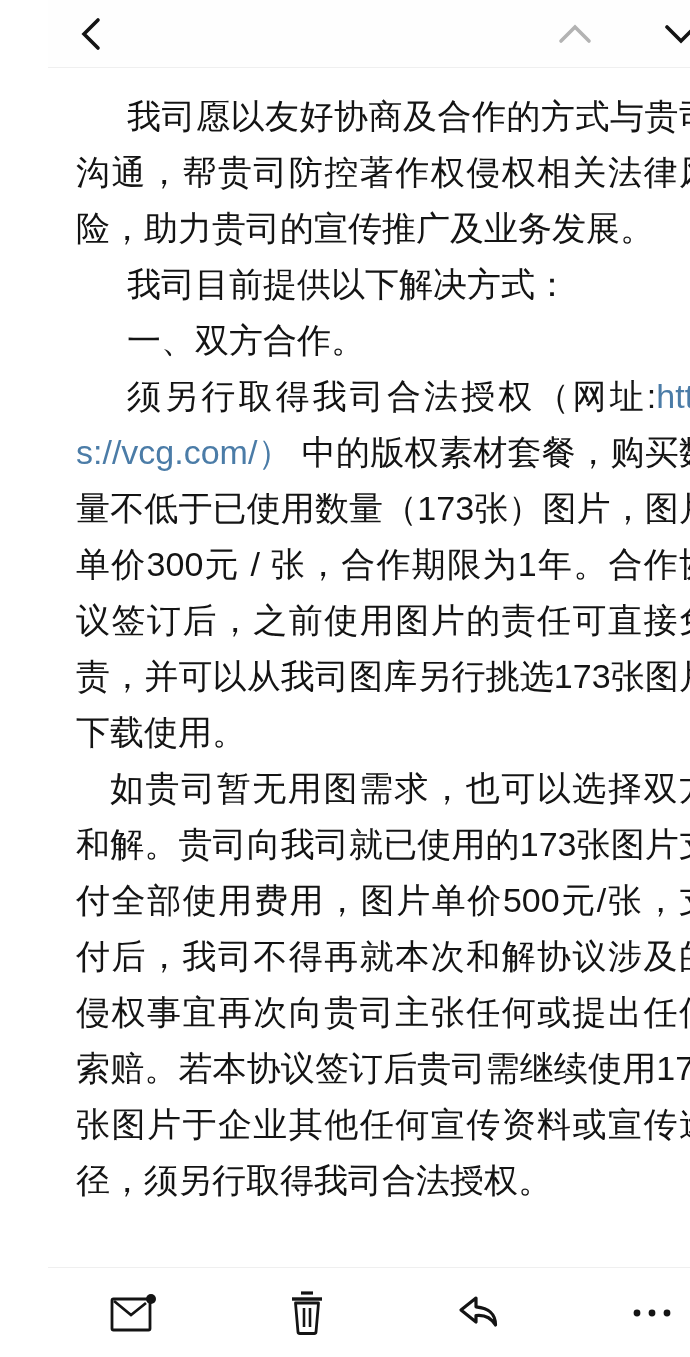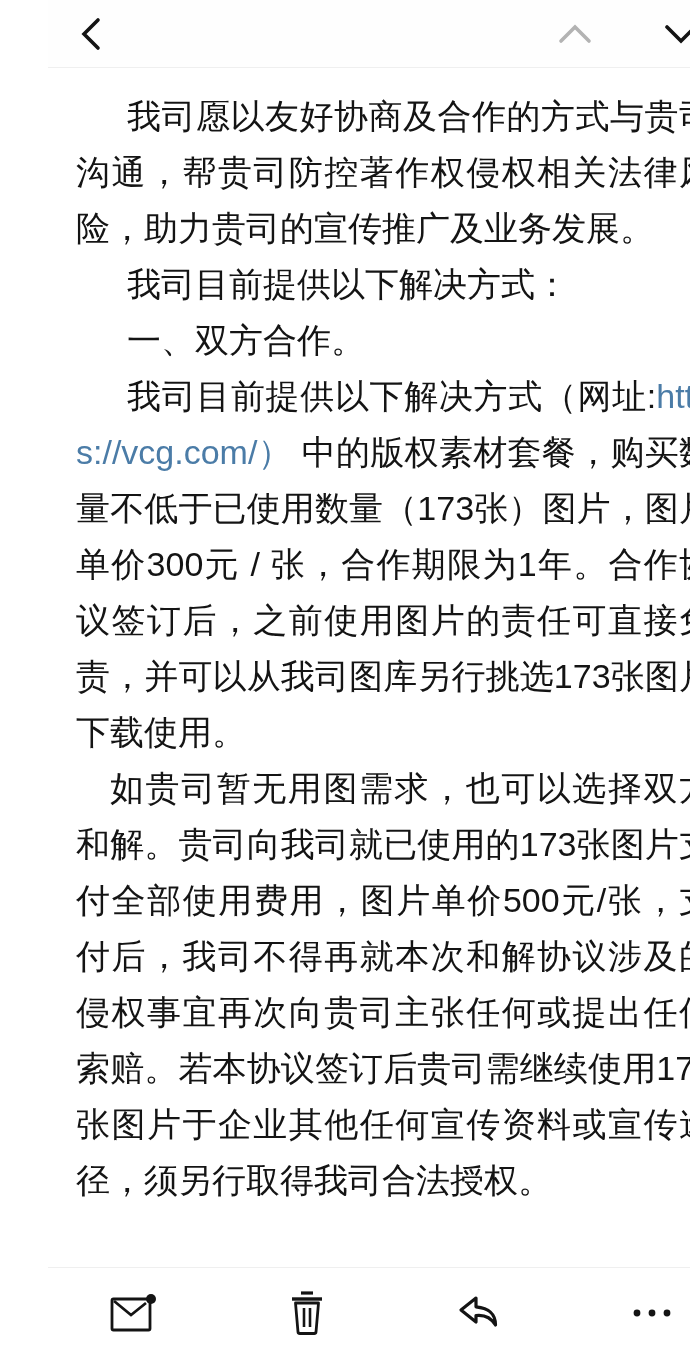--- a/index.html
+++ b/index.html
@@ -62,21 +62,21 @@
           <path d="M3 4 L17 18 L31 4" fill="none" stroke="#141414" stroke-width="3.6" stroke-linecap="round" stroke-linejoin="miter"></path>
         </svg>
       </button>
     </div>
   </header>
 
   <main class="content">
     <p class="ind2">我司愿以友好协商及合作的方式与贵司沟通，帮贵司防控著作权侵权相关法律风险，助力贵司的宣传推广及业务发展。</p>
     <p class="ind2">我司目前提供以下解决方式：</p>
     <p class="ind2">一、双方合作。</p>
-    <p class="ind2"><span>我司目前提供以下解决方式（网址:</span><a href="#" class="link">https://vcg.com/）</a><span> 中的版权素材套餐，购买数量不低于已使用数量（173张）图片，图片单价300元 / 张，合作期限为1年。合作协议签订后，之前使用图片的责任可直接免责，并可以从我司图库另行挑选173张图片下载使用。</span></p>
+    <p class="ind2"><span>须另行取得我司合法授权（网址:</span><a href="#" class="link">https://vcg.com/）</a><span> 中的版权素材套餐，购买数量不低于已使用数量（173张）图片，图片单价300元 / 张，合作期限为1年。合作协议签订后，之前使用图片的责任可直接免责，并可以从我司图库另行挑选173张图片下载使用。</span></p>
     <p class="ind1">如贵司暂无用图需求，也可以选择双方和解。贵司向我司就已使用的173张图片支付全部使用费用，图片单价500元/张，支付后，我司不得再就本次和解协议涉及的侵权事宜再次向贵司主张任何或提出任何索赔。若本协议签订后贵司需继续使用173张图片于企业其他任何宣传资料或宣传途径，须另行取得我司合法授权。</p>
   </main>
 
   <footer class="toolbar">
     <button class="tool-btn">
       <svg width="50" height="42" viewBox="0 0 50 42">
         <rect x="3" y="7" width="38" height="31" rx="1.5" fill="none" stroke="#141414" stroke-width="2.8"></rect>
         <path d="M5 9 L22 23 L37 11" fill="none" stroke="#141414" stroke-width="2.8" stroke-linejoin="miter"></path>
         <circle cx="42" cy="7" r="5" fill="#141414"></circle>
       </svg>

